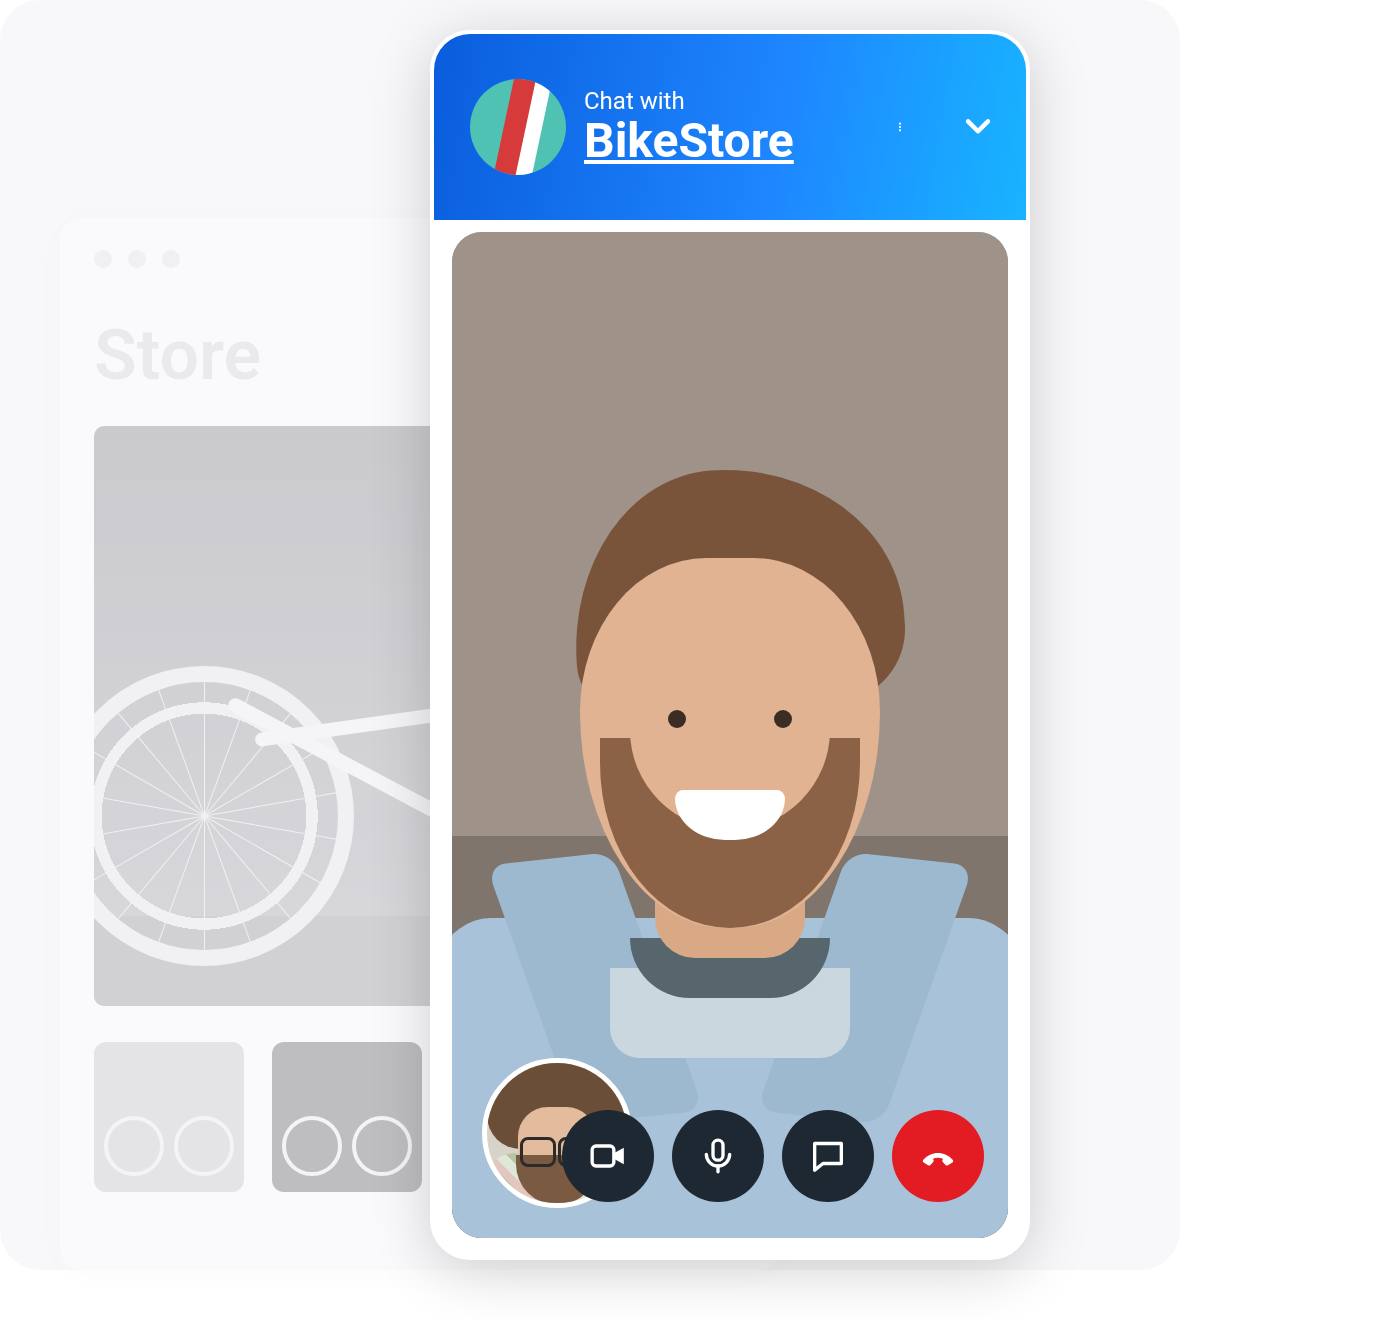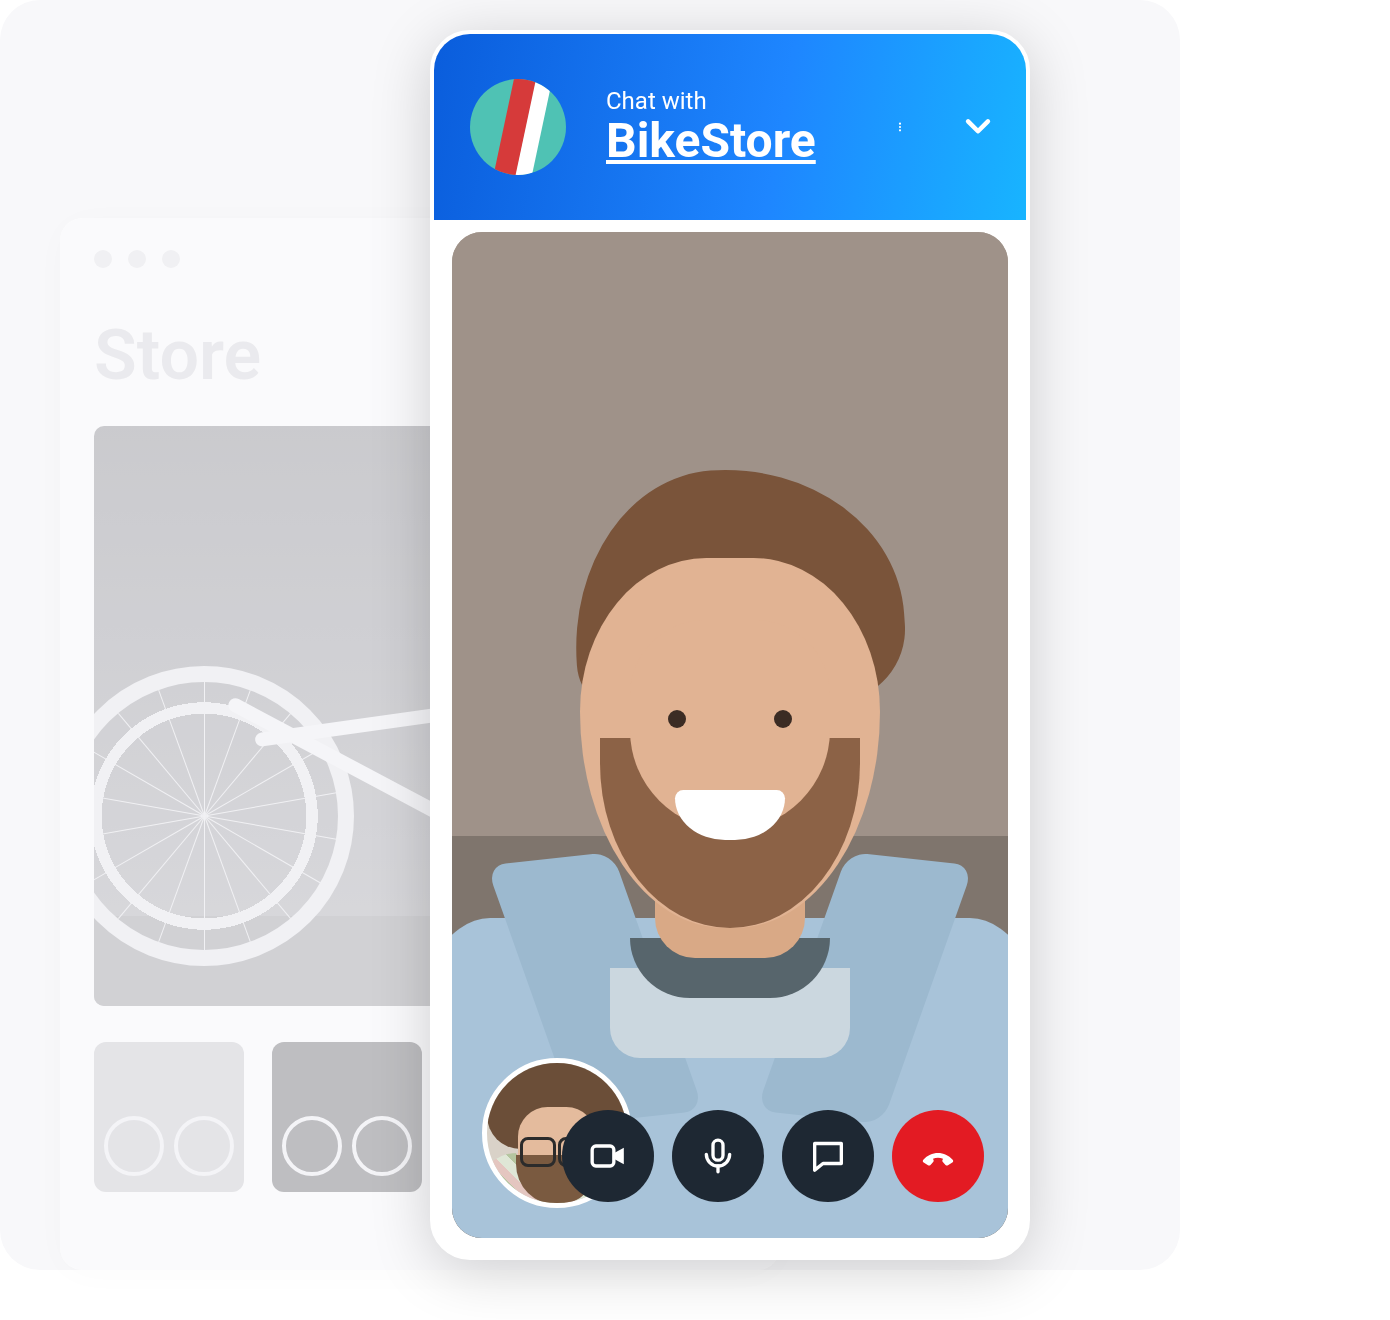--- a/index.html
+++ b/index.html
@@ -115,21 +115,21 @@
       flex:0 0 auto;
     }
     .avatar::before{
       content:"";position:absolute; left:34px; top:-4px; width:22px; height:104px;
       background:#d63a3a; transform:rotate(12deg);
     }
     .avatar::after{
       content:"";position:absolute; left:56px; top:-4px; width:16px; height:104px;
       background:#fff; transform:rotate(12deg);
     }
-    .title-block { margin-left: 40px; flex:1; }
+    .title-block { margin-left: 18px; flex:1; }
     .chat-sub { font-size: 24px; font-weight:400; }
     .chat-title { font-size: 48px; font-weight:700; line-height:1.1;text-decoration:underline; }
     .hdr-icons { display:flex; align-items:center; gap:34px; }
     .icon-btn { width:44px; height:44px; display:flex; align-items:center; justify-content:center; color:#fff; cursor:pointer; }
 
     .video-area {
       position:absolute;
       top: 198px;
       left: 18px;
       right: 18px;

